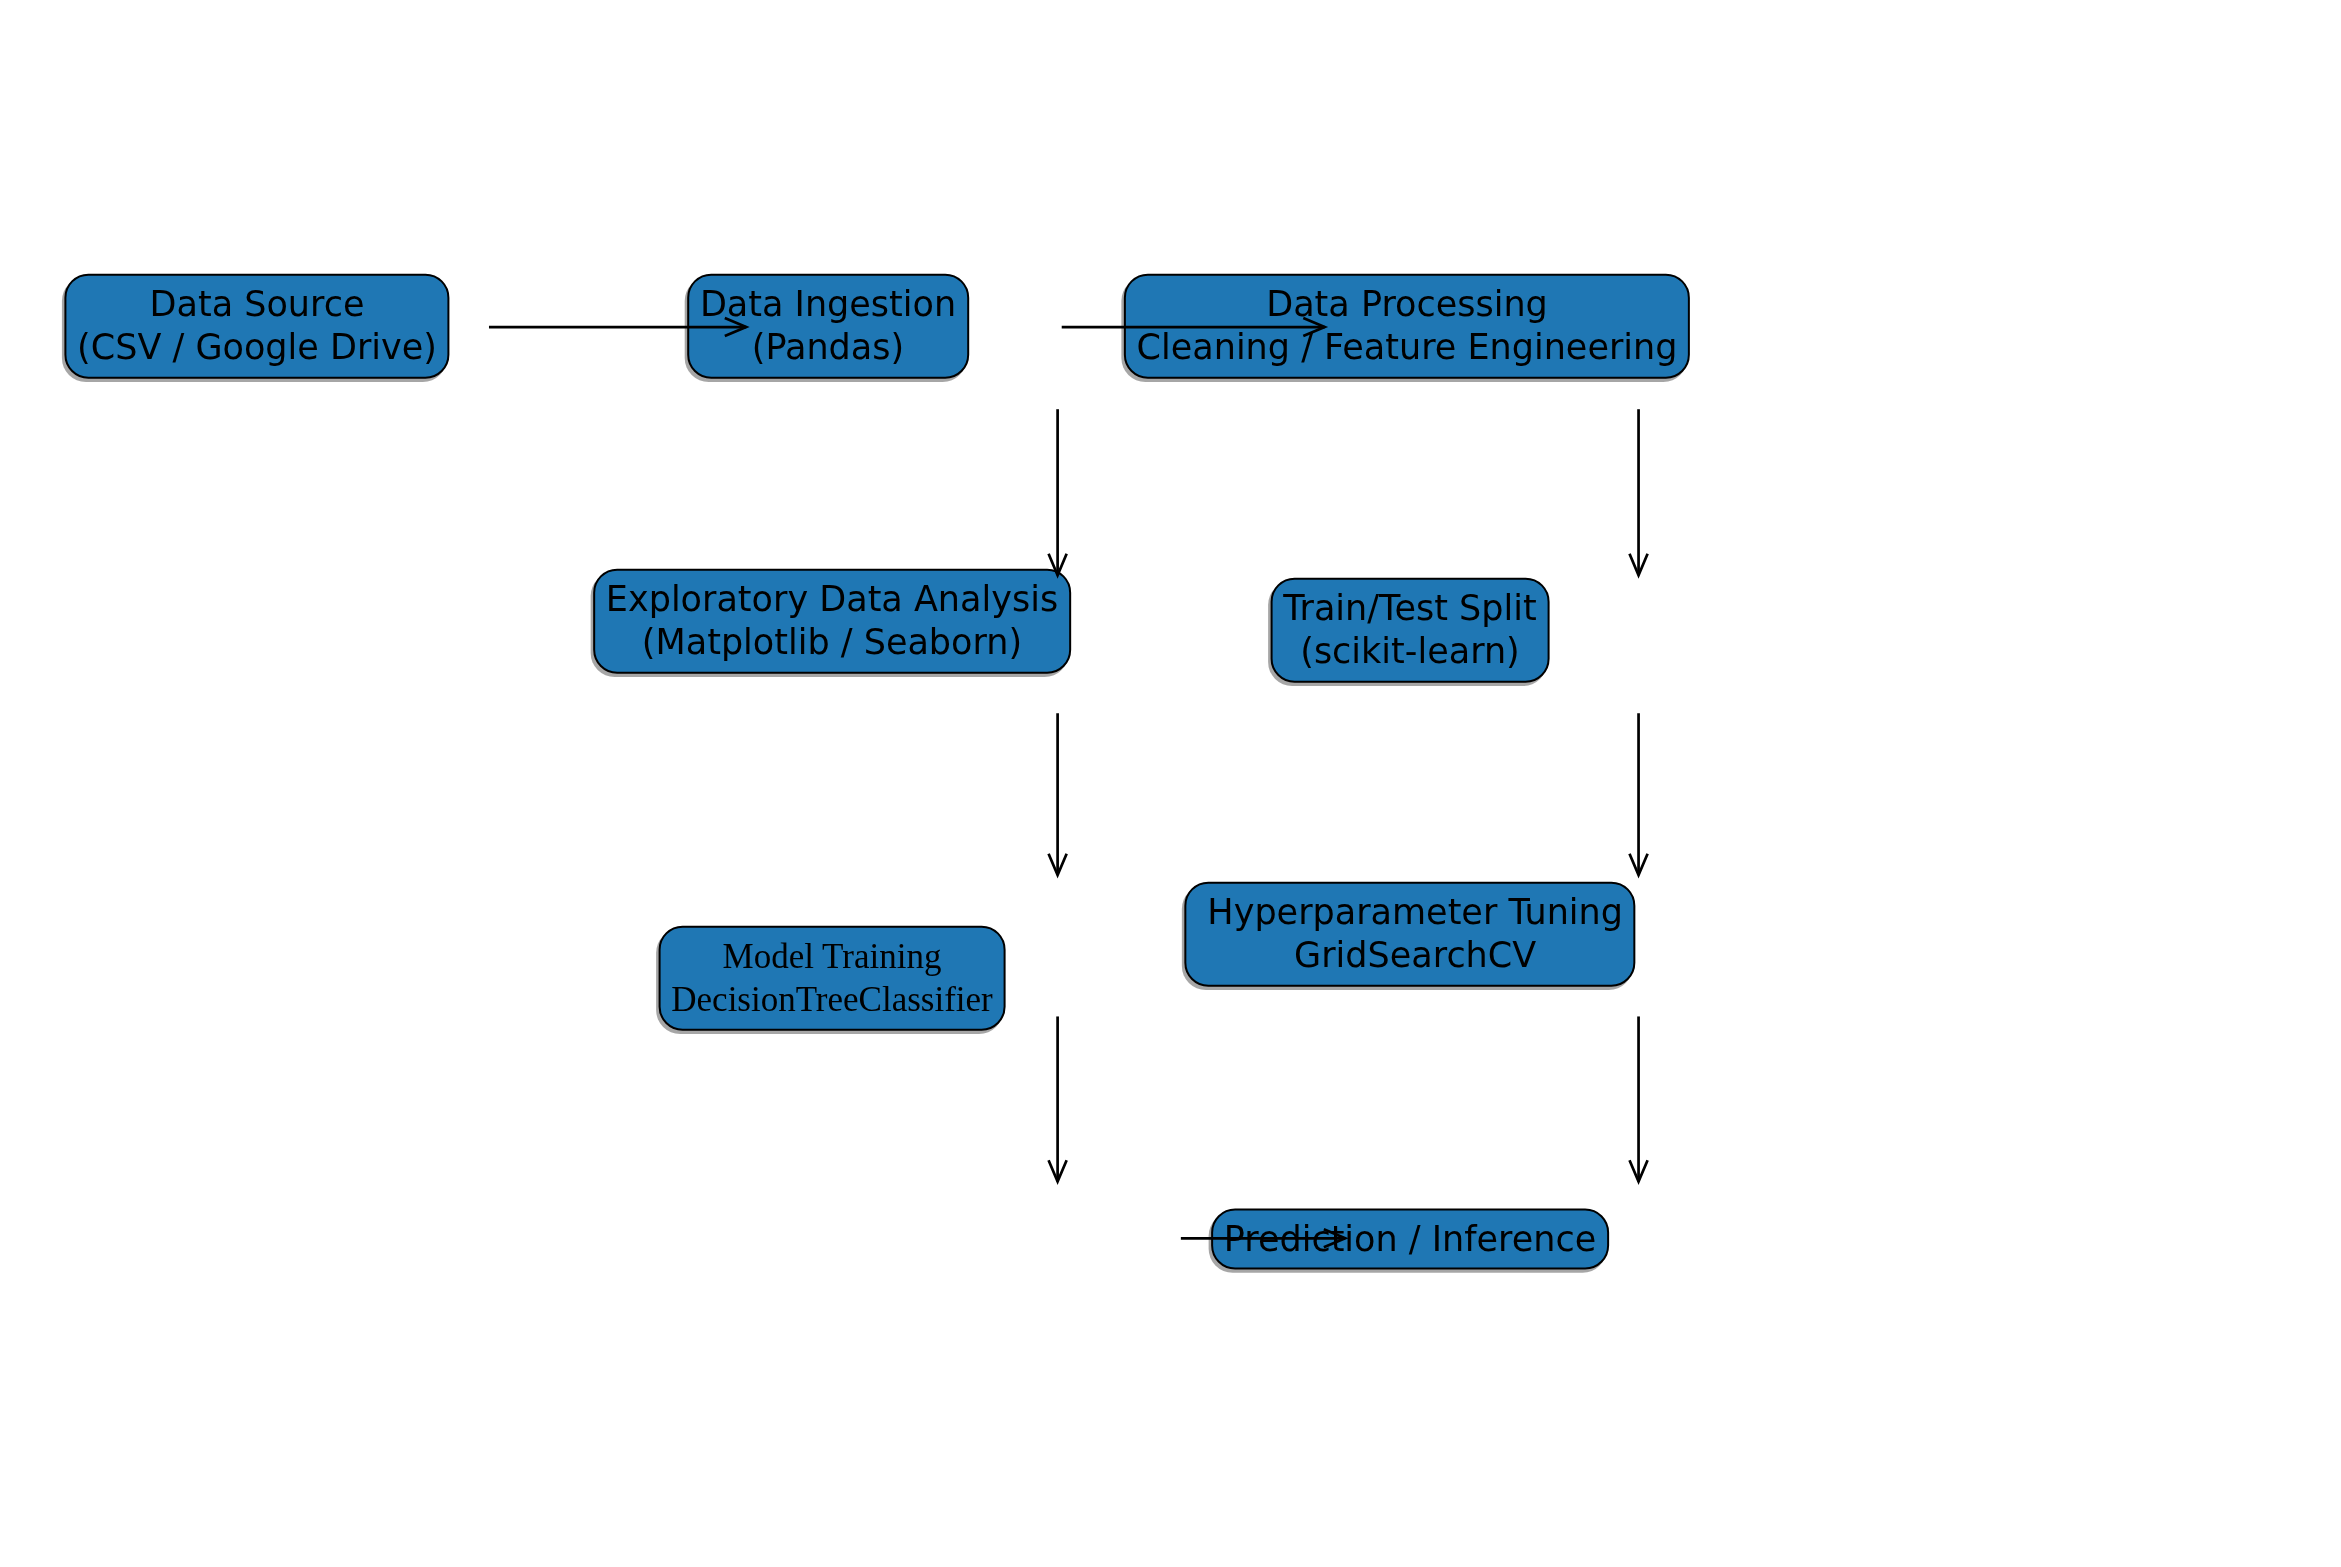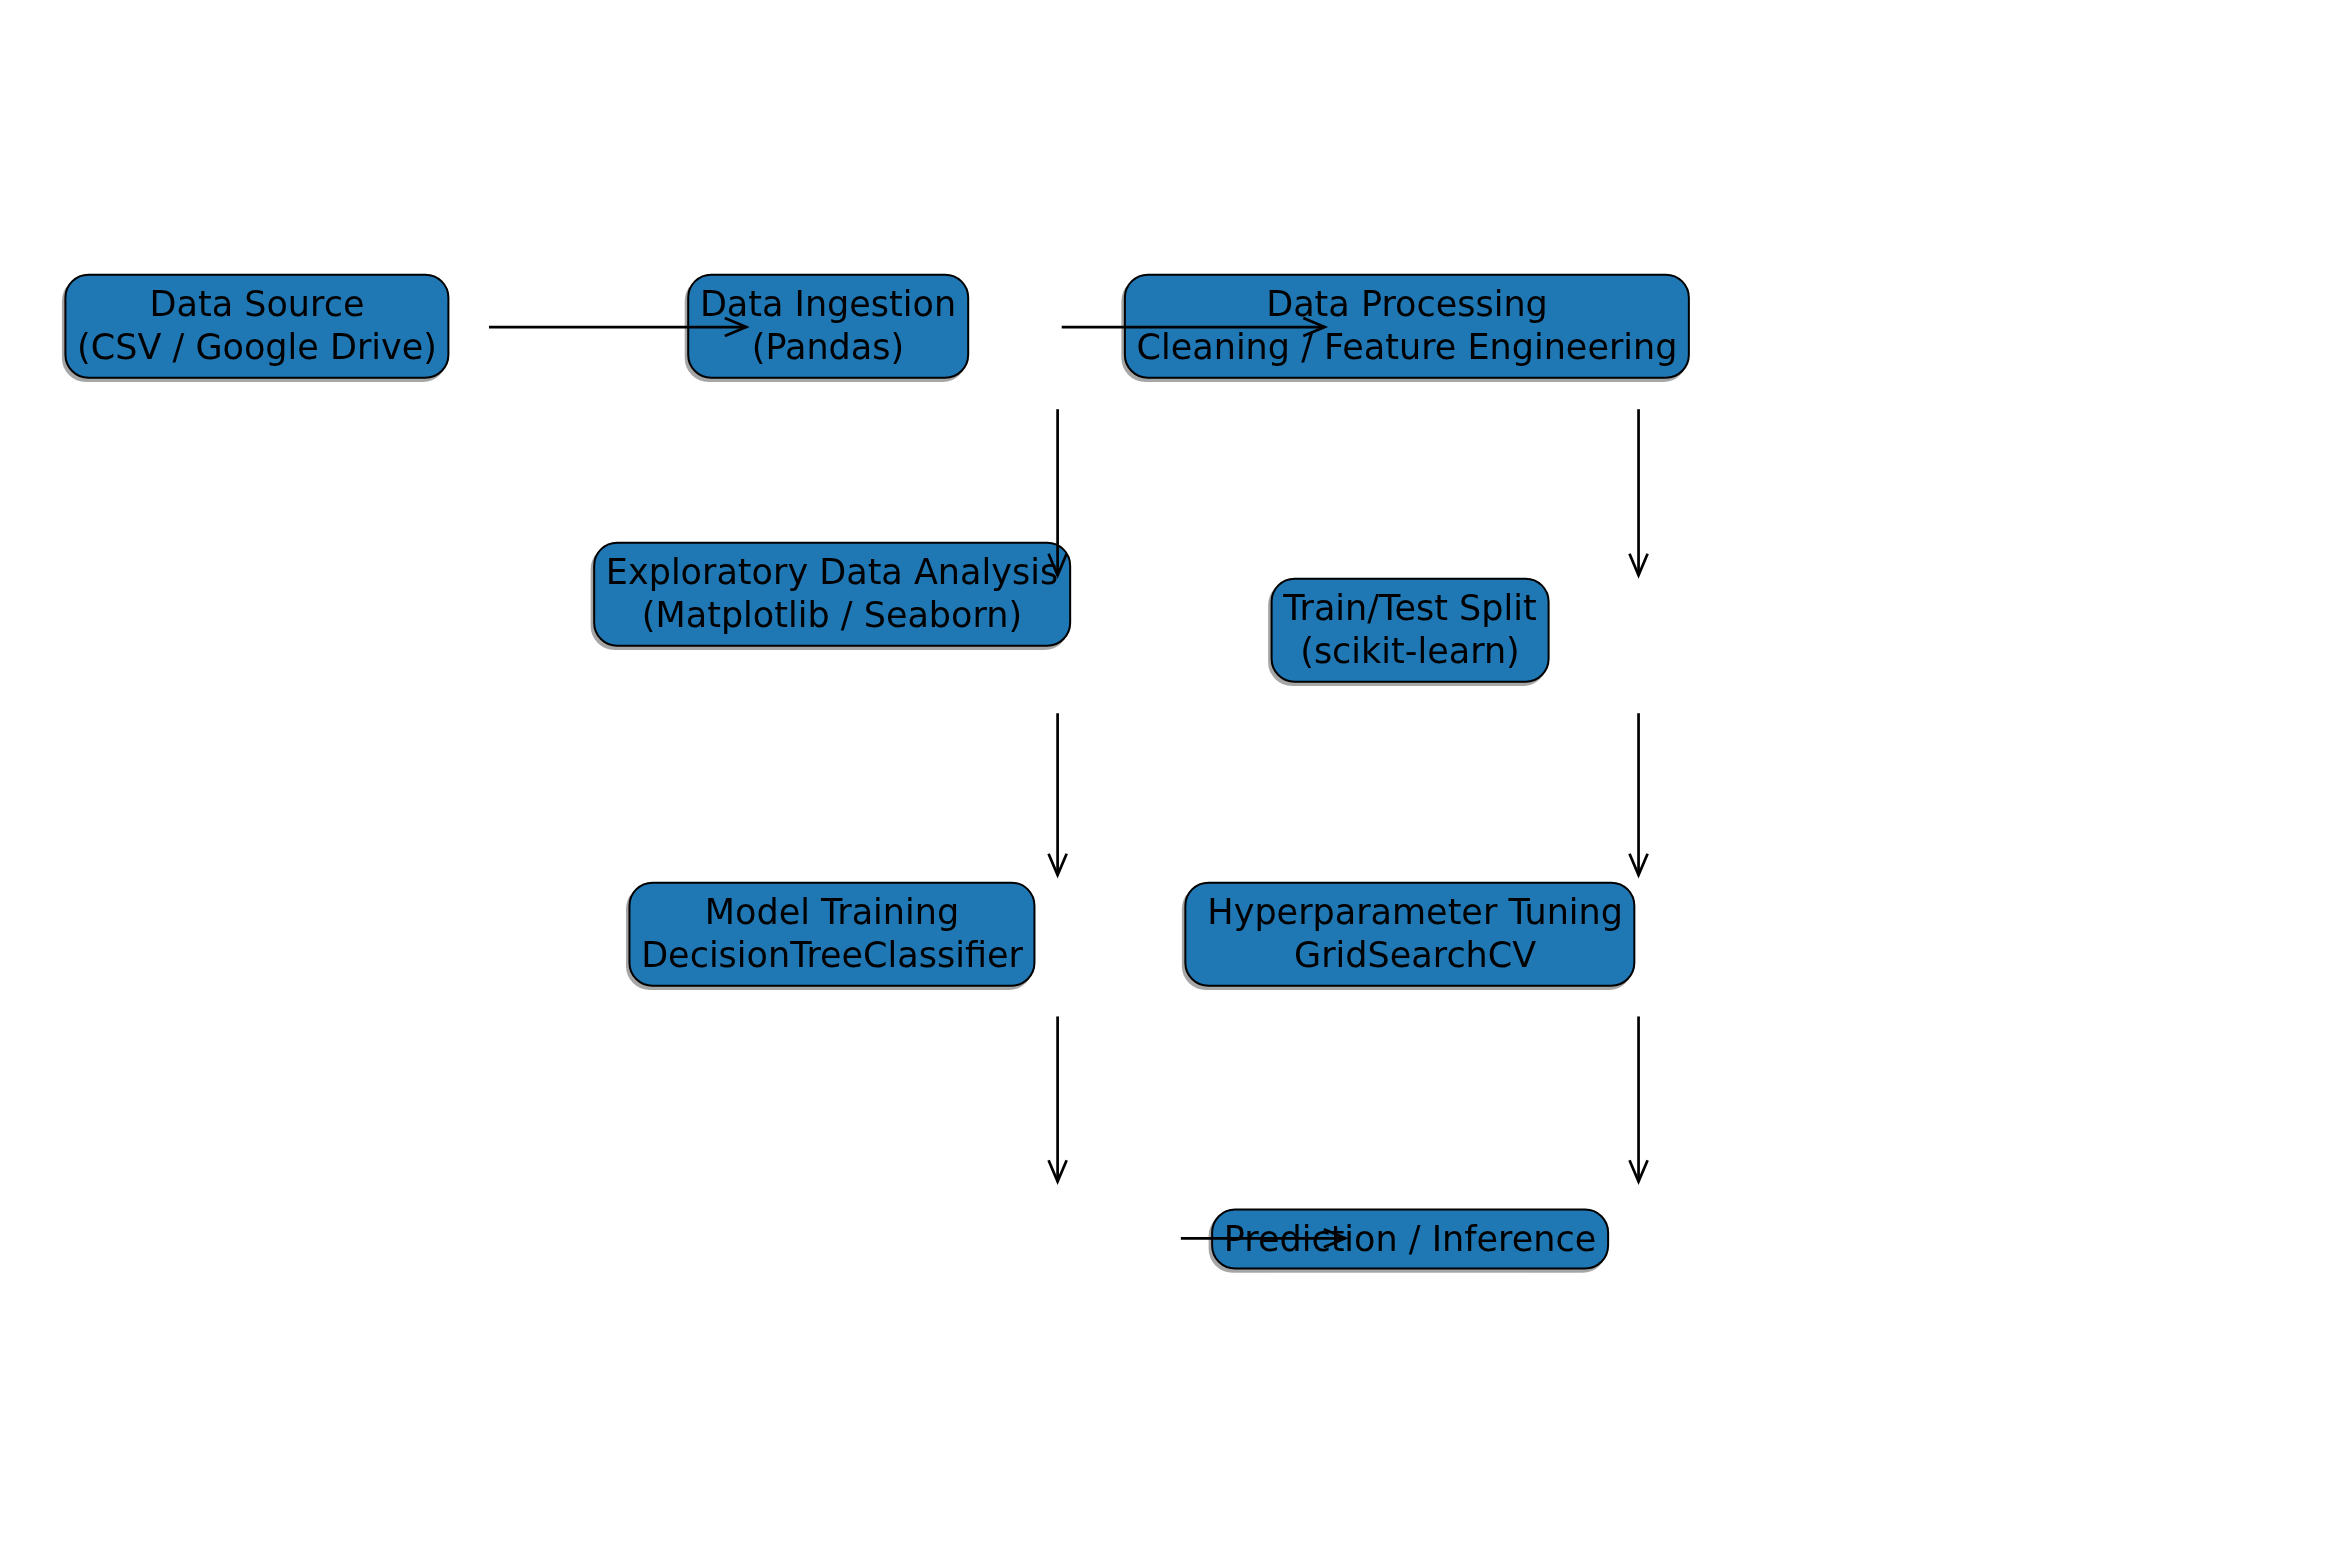--- a/index.html
+++ b/index.html
@@ -28,23 +28,23 @@
     text-align: center;
     white-space: pre-line;
     box-shadow: -2.5px 3.3px 0 rgba(0,0,0,0.35);
     box-sizing: border-box;
     z-index: 1;
   }
   
   .n1 { left: 257px;  top: 326px; }
   .n2 { left: 828px; top: 326px; }
   .n3 { left: 1407px; top: 326px; }
-  .n4 { left: 832px; top: 594px; }
+  .n4 { left: 832px; top: 621px; }
   .n5 { left: 1410px; top: 630px; }
-  .n6 { left: 832px; top: 934px; }
+  .n6 { left: 832px; top: 978px; font-family: Liberation Serif, serif; }
   .n7 { left: 1410px; top: 934px; padding-left: 21px; }
   .n8 { left: 833px; top: 1238px; }
   .n9 { left: 1410px; top: 1239px; }
 
   .arrows {
     position: absolute;
     left: 0;
     top: 0;
     z-index: 2;
     pointer-events: none;

